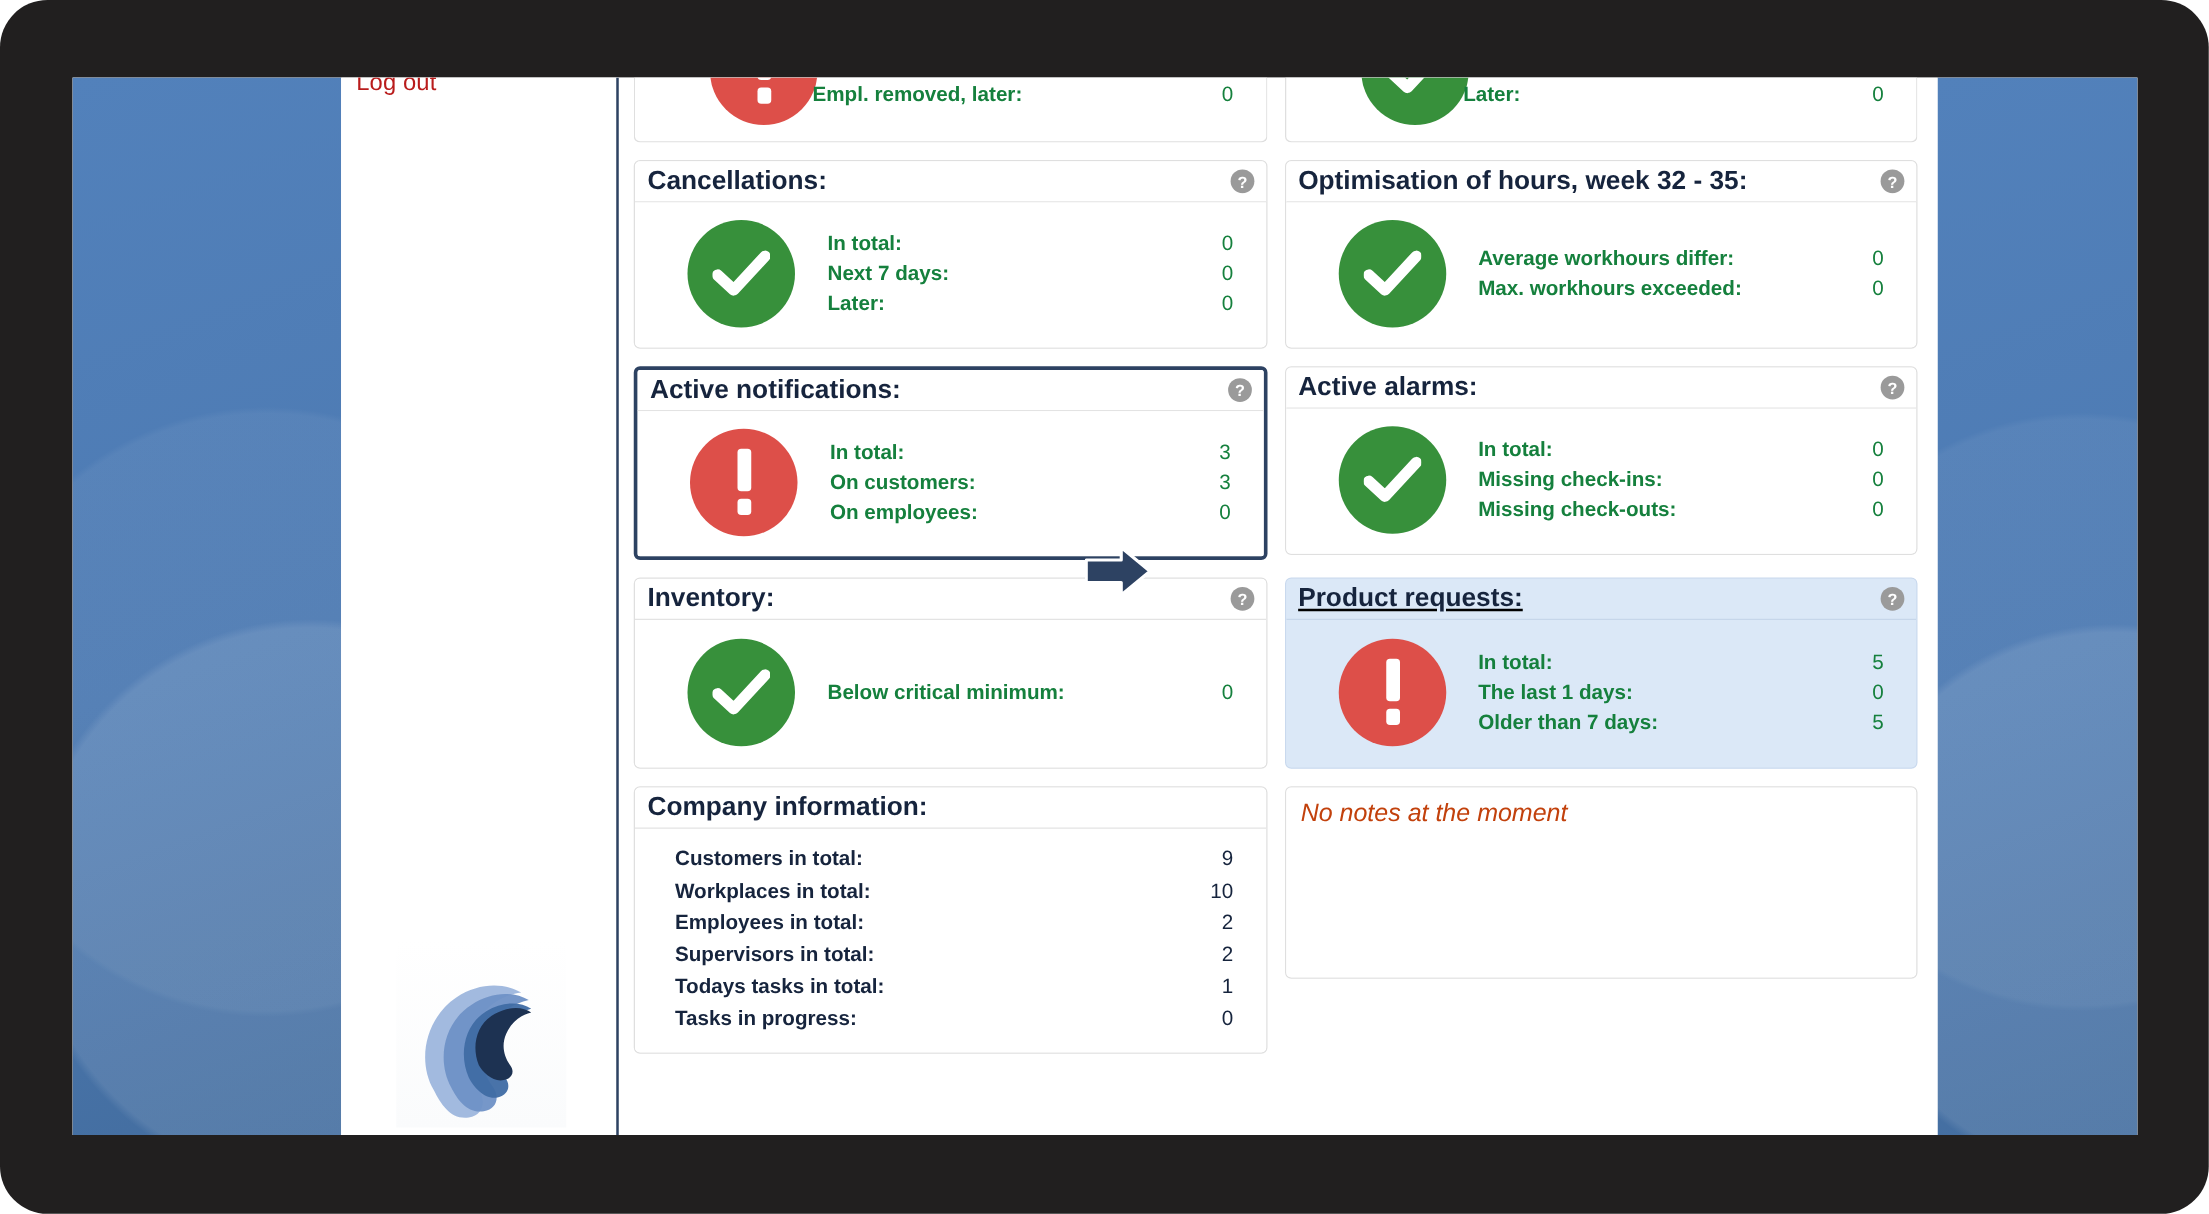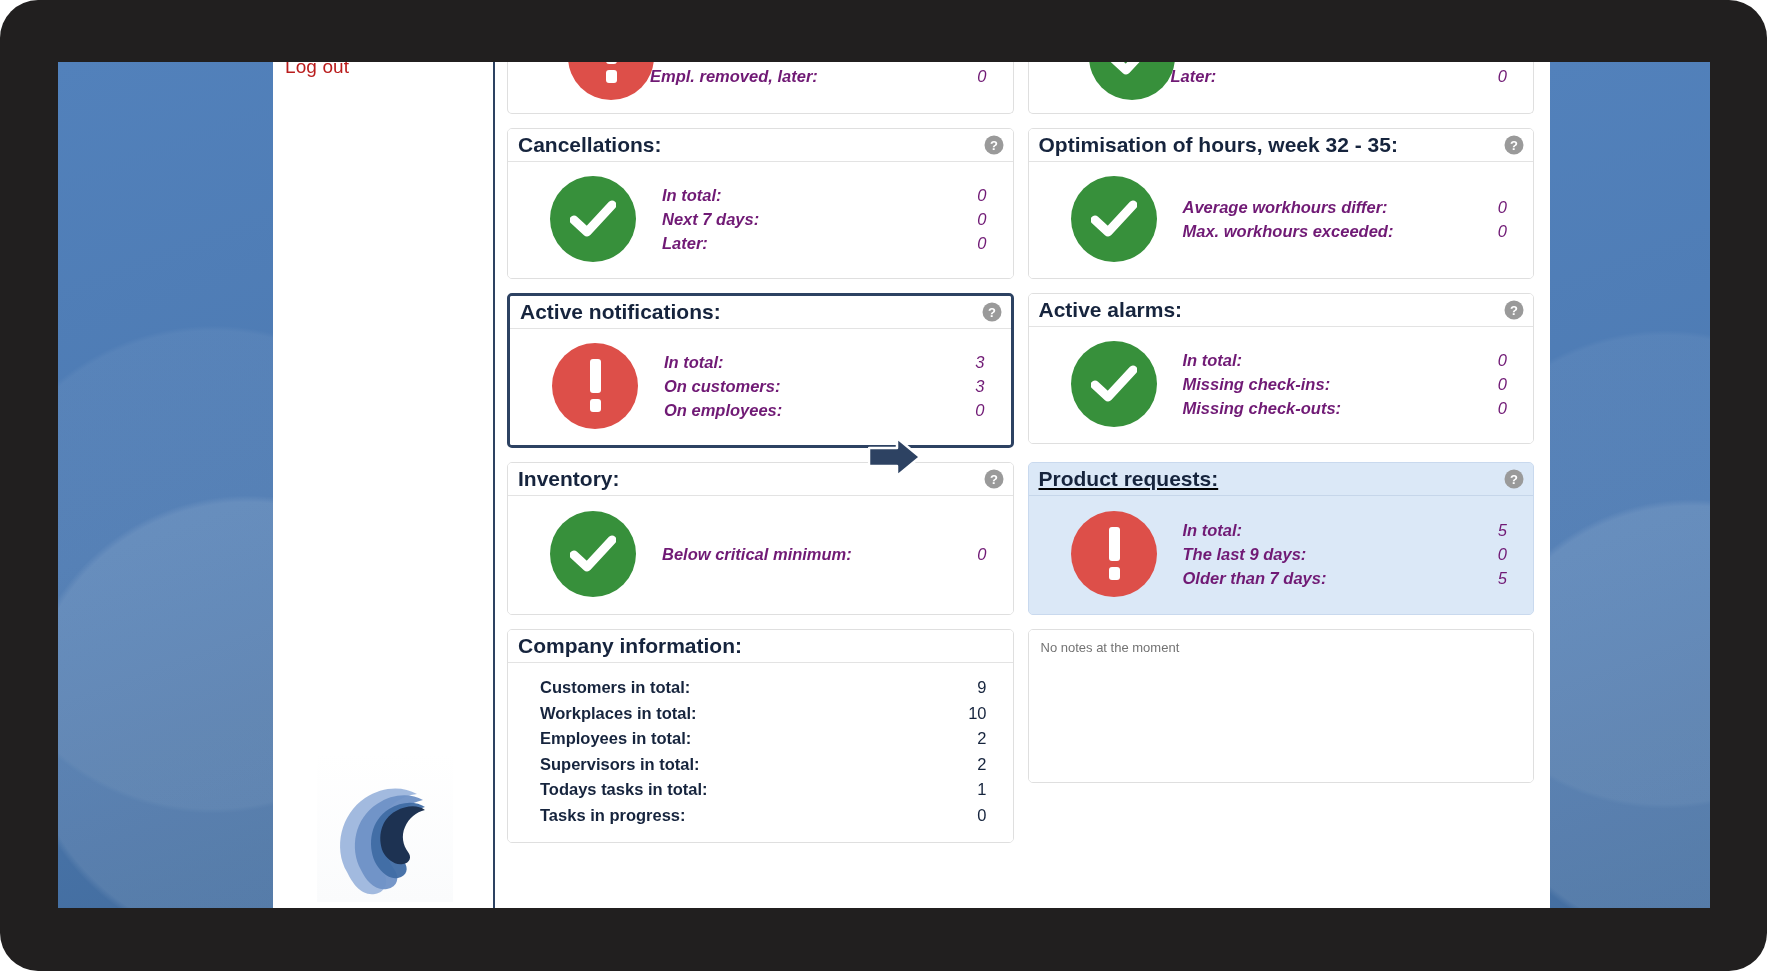--- a/index.html
+++ b/index.html
@@ -155,23 +155,22 @@
 
   .metrics {
     flex: 1 1 auto;
     padding-right: 14px;
   }
   .metric-row {
     display: flex;
     align-items: baseline;
     font-size: 16.5px;
     font-weight: bold;
-    color: #701a75;
+    color: #15803d;
     line-height: 24px;
-    font-style: italic;
   }
   .metric-label { flex: 0 0 auto; }
   .metric-dots  { flex: 1 1 auto; }
   .metric-value { flex: 0 0 auto; font-weight: normal; font-size: 16.5px; }
 
   
   .card-partial {
     border: 1px solid #dfdfdf;
     border-top: none;
     border-radius: 0 0 5px 5px;
@@ -205,22 +204,23 @@
   }
   .info-row .metric-value { font-weight: normal; padding-right: 14px; }
 
   
   .notes-body {
     background: #ffffff;
     padding: 10px 12px;
     height: 152px;
   }
   .notes-text {
-    font-size: 13px;
-    color: #737373;
+    font-size: 20px;
+    font-style: italic;
+    color: #c2410c;
   }
 
   
   #mouse-cursor {
     position: absolute;
     left: 595px; top: 373px;
     width: 54px; height: 44px;
     pointer-events: none;
     z-index: 50;
   }
@@ -495,21 +495,21 @@
                     <rect x="10" y="42" width="11" height="13" rx="3" fill="#fff"></rect>
                   </svg>
                 </div>
                 <div class="metrics">
                   <div class="metric-row">
                     <span class="metric-label">In total:</span>
                     <span class="metric-dots"></span>
                     <span class="metric-value">5</span>
                   </div>
                   <div class="metric-row">
-                    <span class="metric-label">The last 9 days:</span>
+                    <span class="metric-label">The last 1 days:</span>
                     <span class="metric-dots"></span>
                     <span class="metric-value">0</span>
                   </div>
                   <div class="metric-row">
                     <span class="metric-label">Older than 7 days:</span>
                     <span class="metric-dots"></span>
                     <span class="metric-value">5</span>
                   </div>
                 </div>
               </div>

